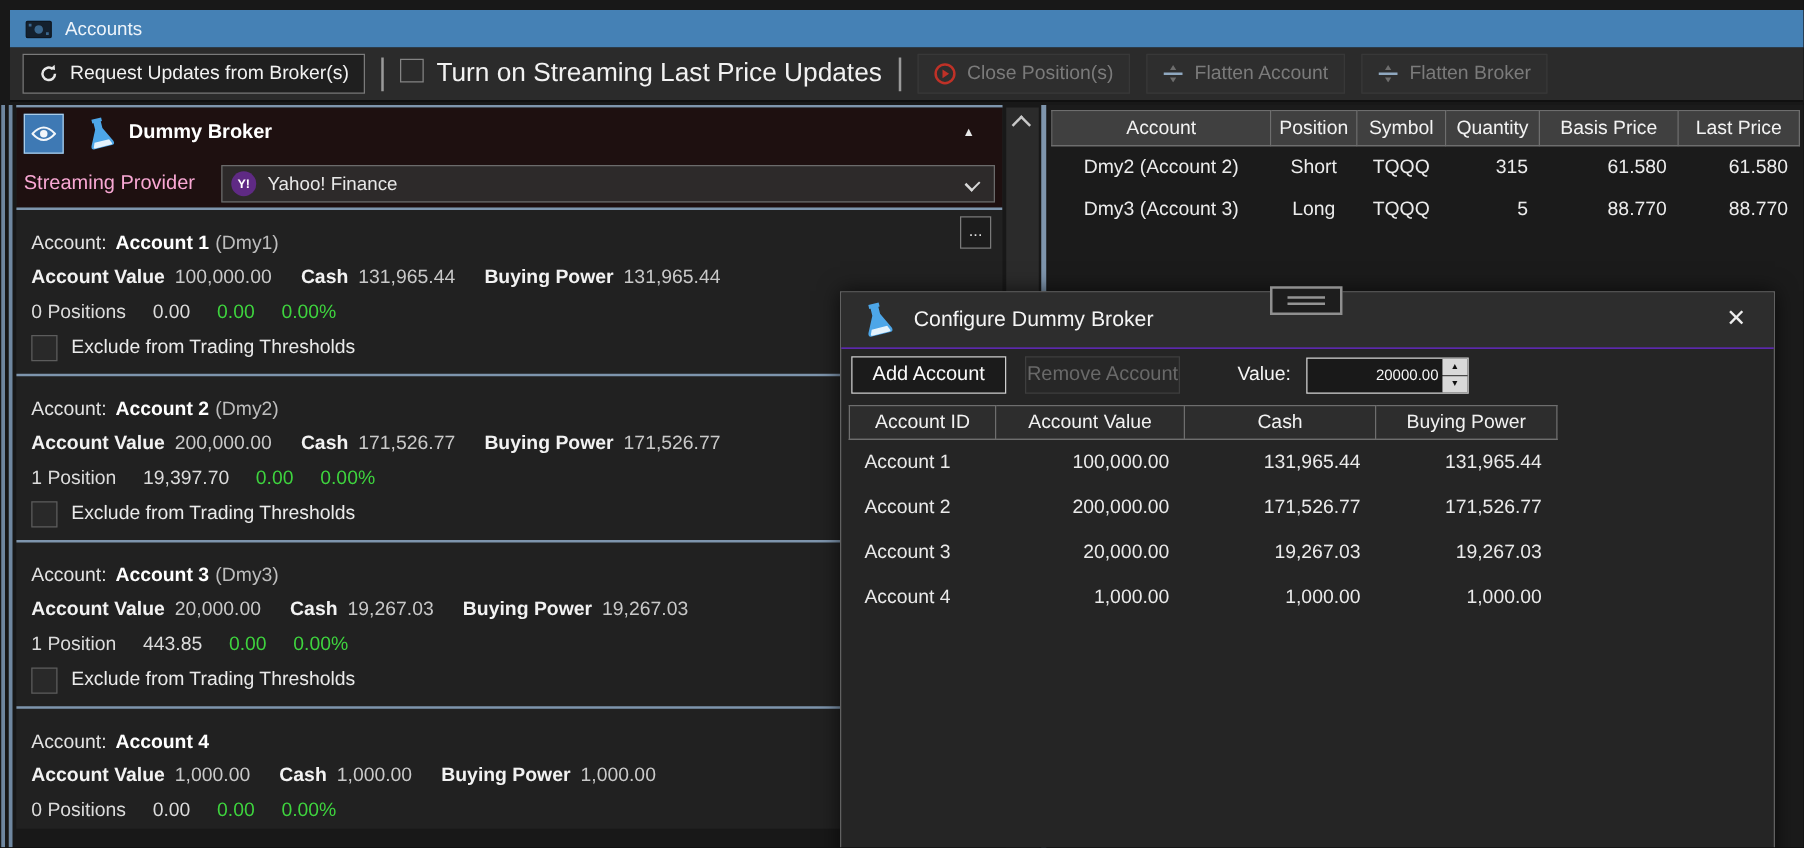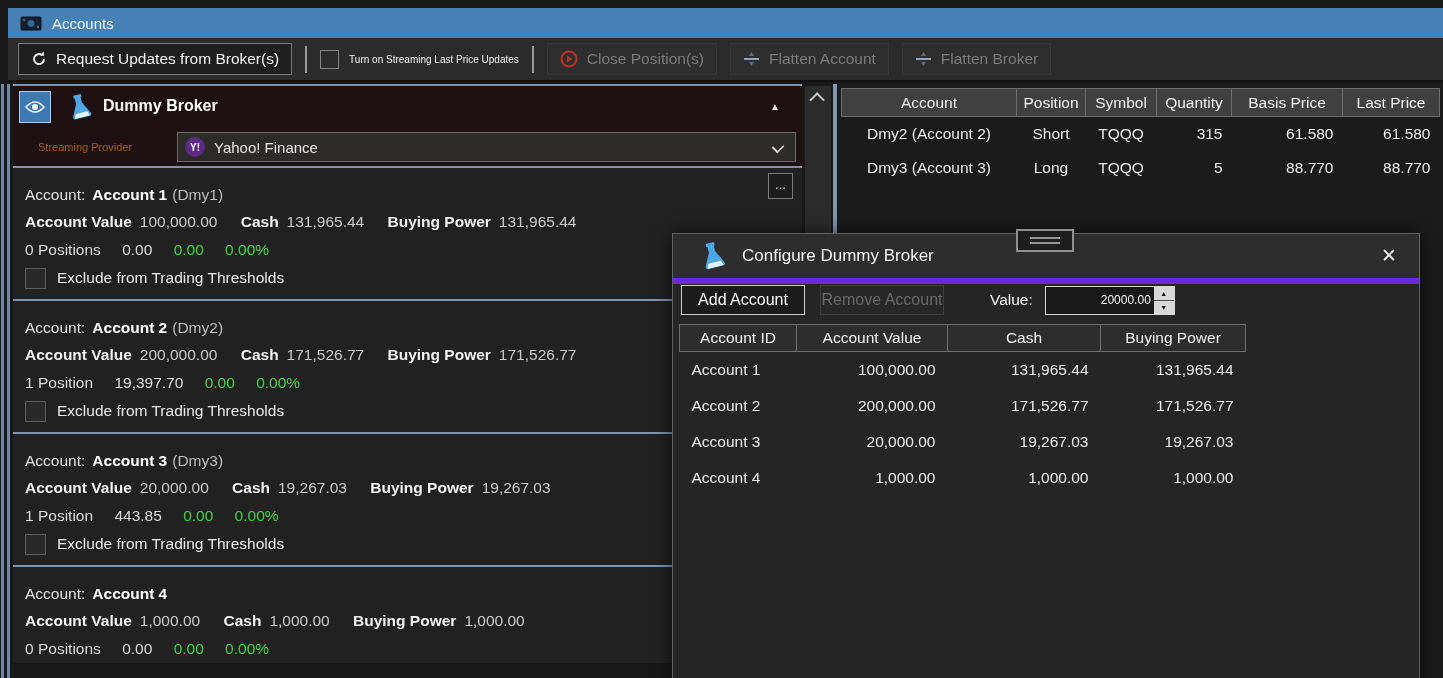--- a/index.html
+++ b/index.html
@@ -12,36 +12,36 @@
   .titlebar{position:absolute;left:8px;top:8px;right:0;height:30px;background:#4581b5;
     display:flex;align-items:center;gap:10px;padding-left:12px;color:#eef4fa;}
   .titlebar .cash-icon{display:flex;align-items:center;}
   
   .toolbar{position:absolute;left:8px;top:38px;right:0;height:44px;background:#2b2b2b;
     display:flex;align-items:center;gap:13px;padding-left:10px;border-bottom:2px solid #101010;box-sizing:border-box;}
   .tb-btn{display:flex;align-items:center;gap:9px;height:30px;padding:0 12px;
     border:1px solid #7a7a7a;background:#1f1f1f;color:#f2f2f2;font-size:15.5px;cursor:default;}
   .tb-btn.disabled{border:1px solid #383838;background:#2e2e2e;color:#7b7b7b;}
   .tb-sep{width:2px;height:27px;background:#9a9a9a;}
-  .tb-checkwrap{display:flex;align-items:center;gap:10px;font-size:10px;color:#f2f2f2;}
+  .tb-checkwrap{display:flex;gap:10px;font-size:21px;color:#f2f2f2;}
   .checkbox{width:19px;height:19px;border:1px solid #848484;background:#2b2b2b;box-sizing:border-box;}
   
   .edge-strip{position:absolute;top:84px;bottom:0;width:3px;background:#6f87a0;}
   
   .left-panel{position:absolute;left:13px;top:84px;width:789px;bottom:15px;background:#212121;
     border-top:2px solid #7e95ad;box-sizing:border-box;overflow:hidden;}
   .broker-block{height:80px;background:#1e1010;position:relative;}
   .broker-row1{height:42px;position:relative;display:flex;align-items:center;}
   .eye-btn{position:absolute;left:6px;top:5px;width:32px;height:32px;background:#3e79b4;
     border:1px solid #a9cce8;box-sizing:border-box;display:flex;align-items:center;justify-content:center;}
   .broker-flask{position:absolute;left:52px;top:7px;}
   .broker-name{position:absolute;left:90px;top:11px;font-weight:bold;font-size:16px;color:#ffffff;}
   .collapse-arrow{position:absolute;right:22px;top:15px;font-size:10px;color:#e8e8e8;}
   .provider-row{height:38px;display:flex;align-items:center;position:relative;padding-left:6px;}
-  .provider-label{font-size:11px;color:#a16207;margin-left:19px;}
+  .provider-label{font-size:16px;color:#f9a8d4;}
   .provider-dd{position:absolute;left:164px;right:6px;height:30px;top:0;background:#2d2a2a;
     border:1px solid #6b6b6b;box-sizing:border-box;display:flex;align-items:center;gap:9px;padding-left:7px;}
   .yahoo-badge{width:20px;height:20px;border-radius:50%;background:#5f2a84;color:#fff;
     font-size:10px;font-weight:bold;display:flex;align-items:center;justify-content:center;}
   .dd-chevron{position:absolute;right:12px;top:9px;width:8px;height:8px;border-left:2px solid #d8d8d8;
     border-bottom:2px solid #d8d8d8;transform:rotate(-45deg) scale(1,.8);}
   
   .acct-section{border-top:2px solid #7e95ad;height:133px;box-sizing:border-box;position:relative;
     padding:18px 12px 10px 12px;display:flex;flex-direction:column;justify-content:space-between;}
   .acct-line1{color:#e2e2e2;font-size:15.5px;}
@@ -66,22 +66,22 @@
   
   .right-panel{position:absolute;left:838px;top:84px;right:0;bottom:0;background:#1b1b1b;}
   .pos-table{position:absolute;left:3px;top:4px;border-collapse:collapse;}
   .pos-table th{border:1px solid #6e6e6e;background:#404040;font-weight:normal;color:#f2f2f2;
     font-size:15.5px;height:27px;padding:0 6px;}
   .pos-table td{height:34px;color:#ececec;font-size:15.5px;padding:0 9px;}
   .ta-c{text-align:center;} .ta-r{text-align:right;} .ta-l{text-align:left;}
   
   .dialog{position:absolute;left:672px;top:233px;width:748px;height:470px;background:#252525;
     border:1px solid #616161;box-sizing:border-box;box-shadow:0 0 16px rgba(0,0,0,.65);}
-  .dlg-titlebar{height:44px;background:#2d2d2d;border-bottom:6px solid #6d28d9;position:relative;
-    display:flex;align-items:center;gap:13px;padding-left:24px;}
+  .dlg-titlebar{height:44px;background:#2d2d2d;border-bottom:1px solid #6d28d9;position:relative;
+    display:flex;align-items:center;gap:13px;padding-left:13px;}
   .dlg-title{font-size:17px;color:#f4f4f4;}
   .dlg-close{position:absolute;right:22px;top:10px;font-size:19px;color:#ededed;cursor:default;}
   .dlg-grip{position:absolute;left:343px;top:-5px;width:58px;height:23px;background:#1d1d1d;
     border:2px solid #8f8f8f;box-sizing:border-box;display:flex;flex-direction:column;
     justify-content:center;align-items:center;gap:3px;}
   .dlg-grip i{display:block;width:30px;height:2px;background:#949494;}
   .dlg-controls{position:absolute;left:8px;top:50px;right:8px;height:32px;display:flex;align-items:center;}
   .dlg-btn{width:124px;height:30px;box-sizing:border-box;display:flex;align-items:center;justify-content:center;
     font-size:16px;}
   .dlg-btn.add{border:1px solid #cfcfcf;background:#1b1b1b;color:#fafafa;margin-right:15px;}

